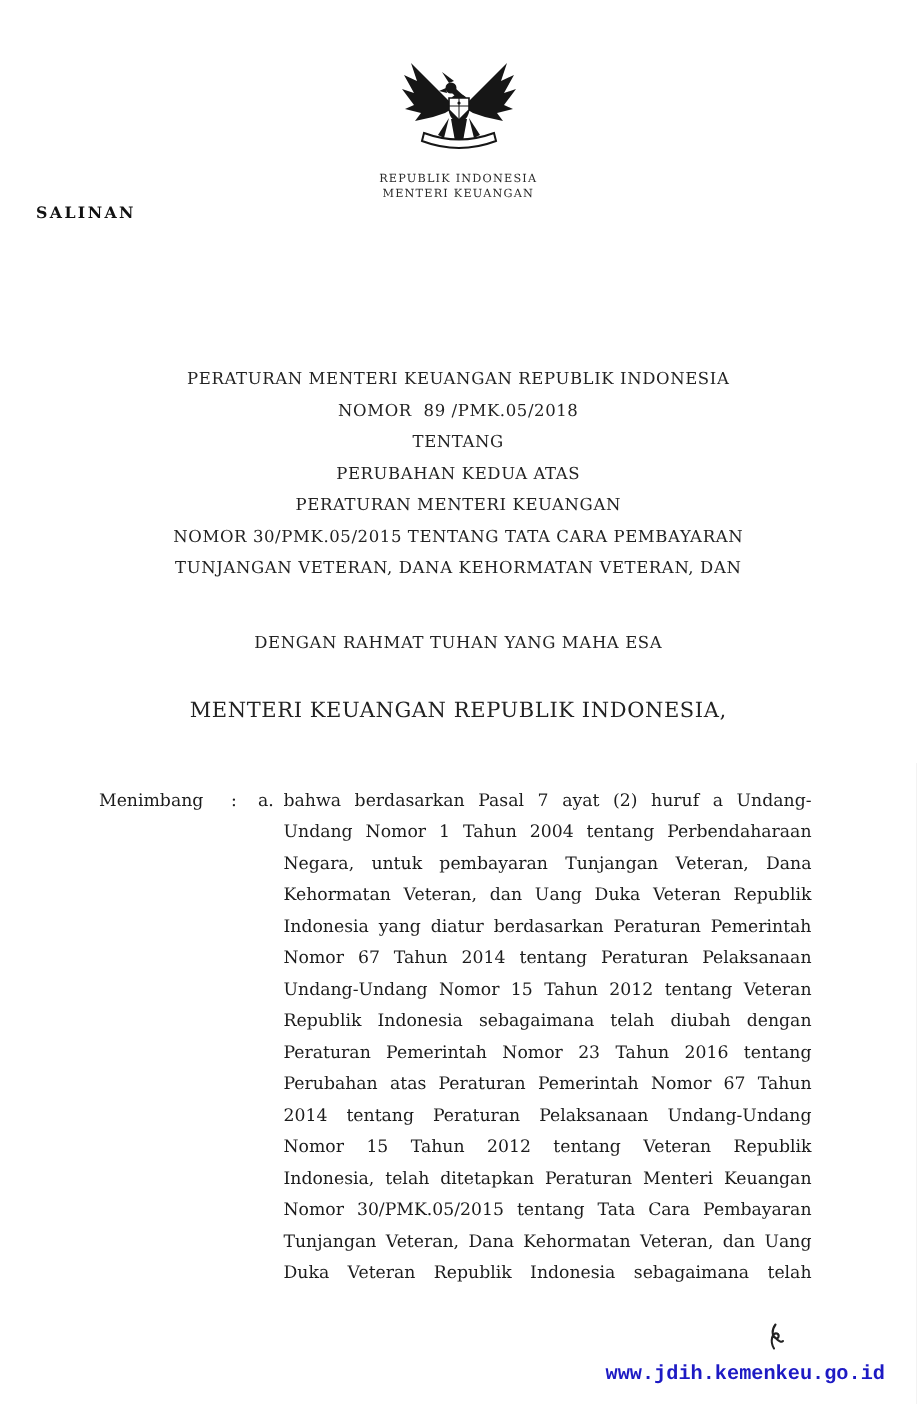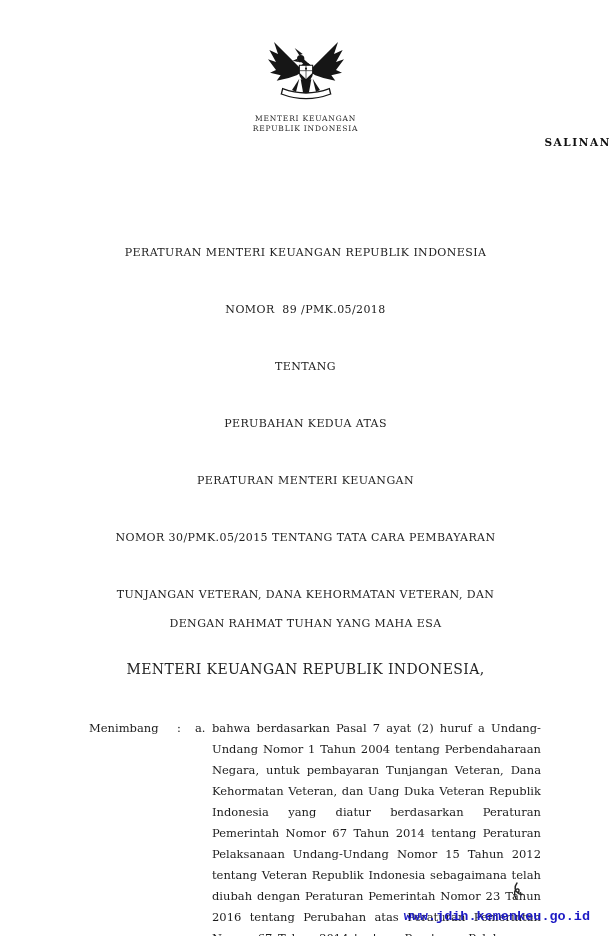--- a/index.html
+++ b/index.html
@@ -26,41 +26,40 @@
   .ministry {
     margin-top: 10px;
     text-align: center;
     font-size: 7.5px;
     letter-spacing: 0.8px;
     line-height: 10px;
     color: #2a2a2a;
   }
   .salinan {
     margin-top: 2px;
-    text-align: right;
+    text-align: left;
     font-size: 10.5px;
     font-weight: bold;
     letter-spacing: 1.6px;
     color: #111;
     margin-left: 24px;
   }
   .title-block {
     margin-top: 94px;
     text-align: center;
   }
   .title-line {
     font-size: 11px;
     line-height: 21px;
     letter-spacing: 0.4px;
     white-space: pre-wrap;
     color: #222;
-    margin-top: 36px;
   }
   .invocation {
-    margin-top: 8px;
+    margin-top: 29px;
     text-align: center;
     font-size: 11px;
     letter-spacing: 0.4px;
     line-height: 21px;
     color: #222;
   }
   .authority {
     margin-top: 25px;
     text-align: center;
     font-size: 14px;
@@ -69,21 +68,21 @@
     color: #222;
   }
   .considering {
     margin-top: 38px;
     padding: 0 70px 0 66px;
     display: flex;
     align-items: flex-start;
     font-size: 11.5px;
     line-height: 21px;
   }
-  .considering .label { width: 88px; flex: 0 0 88px; margin-left: 23px; }
+  .considering .label { width: 88px; flex: 0 0 88px; }
   .considering .colon { width: 18px; flex: 0 0 18px; }
   .considering .item { flex: 1; display: flex; }
   .considering .letter { width: 17px; flex: 0 0 17px; }
   .considering .text {
     flex: 1;
     text-align: justify;
     text-align-last: justify;
     word-spacing: 1px;
   }
   .paraf {
@@ -134,22 +133,22 @@
       <path d="M50,43 L70,43 L70,55 L60,65 L50,55 Z" fill="#ffffff" stroke="#161616" stroke-width="1.6"></path>
       <line x1="50" y1="51" x2="70" y2="51" stroke="#161616" stroke-width="1"></line>
       <line x1="60" y1="43" x2="60" y2="65" stroke="#161616" stroke-width="1"></line>
       <circle cx="60" cy="48" r="1.6" fill="#161616"></circle>
 
       <path d="M25,78 Q60,91 95,78 L97,86 Q60,100 23,86 Z" fill="#ffffff" stroke="#161616" stroke-width="2"></path>
     </svg>
   </div>
 
   <div class="ministry">
+    <div>REPUBLIK INDONESIA</div>
     <div>MENTERI KEUANGAN</div>
-    <div>REPUBLIK INDONESIA</div>
   </div>
   <div class="salinan">SALINAN</div>
 
   <div class="title-block">
     <div class="title-line">PERATURAN MENTERI KEUANGAN REPUBLIK INDONESIA</div>
     <div class="title-line">NOMOR  89 /PMK.05/2018</div>
     <div class="title-line">TENTANG</div>
     <div class="title-line">PERUBAHAN KEDUA ATAS</div>
     <div class="title-line">PERATURAN MENTERI KEUANGAN</div>
     <div class="title-line">NOMOR 30/PMK.05/2015 TENTANG TATA CARA PEMBAYARAN</div>

